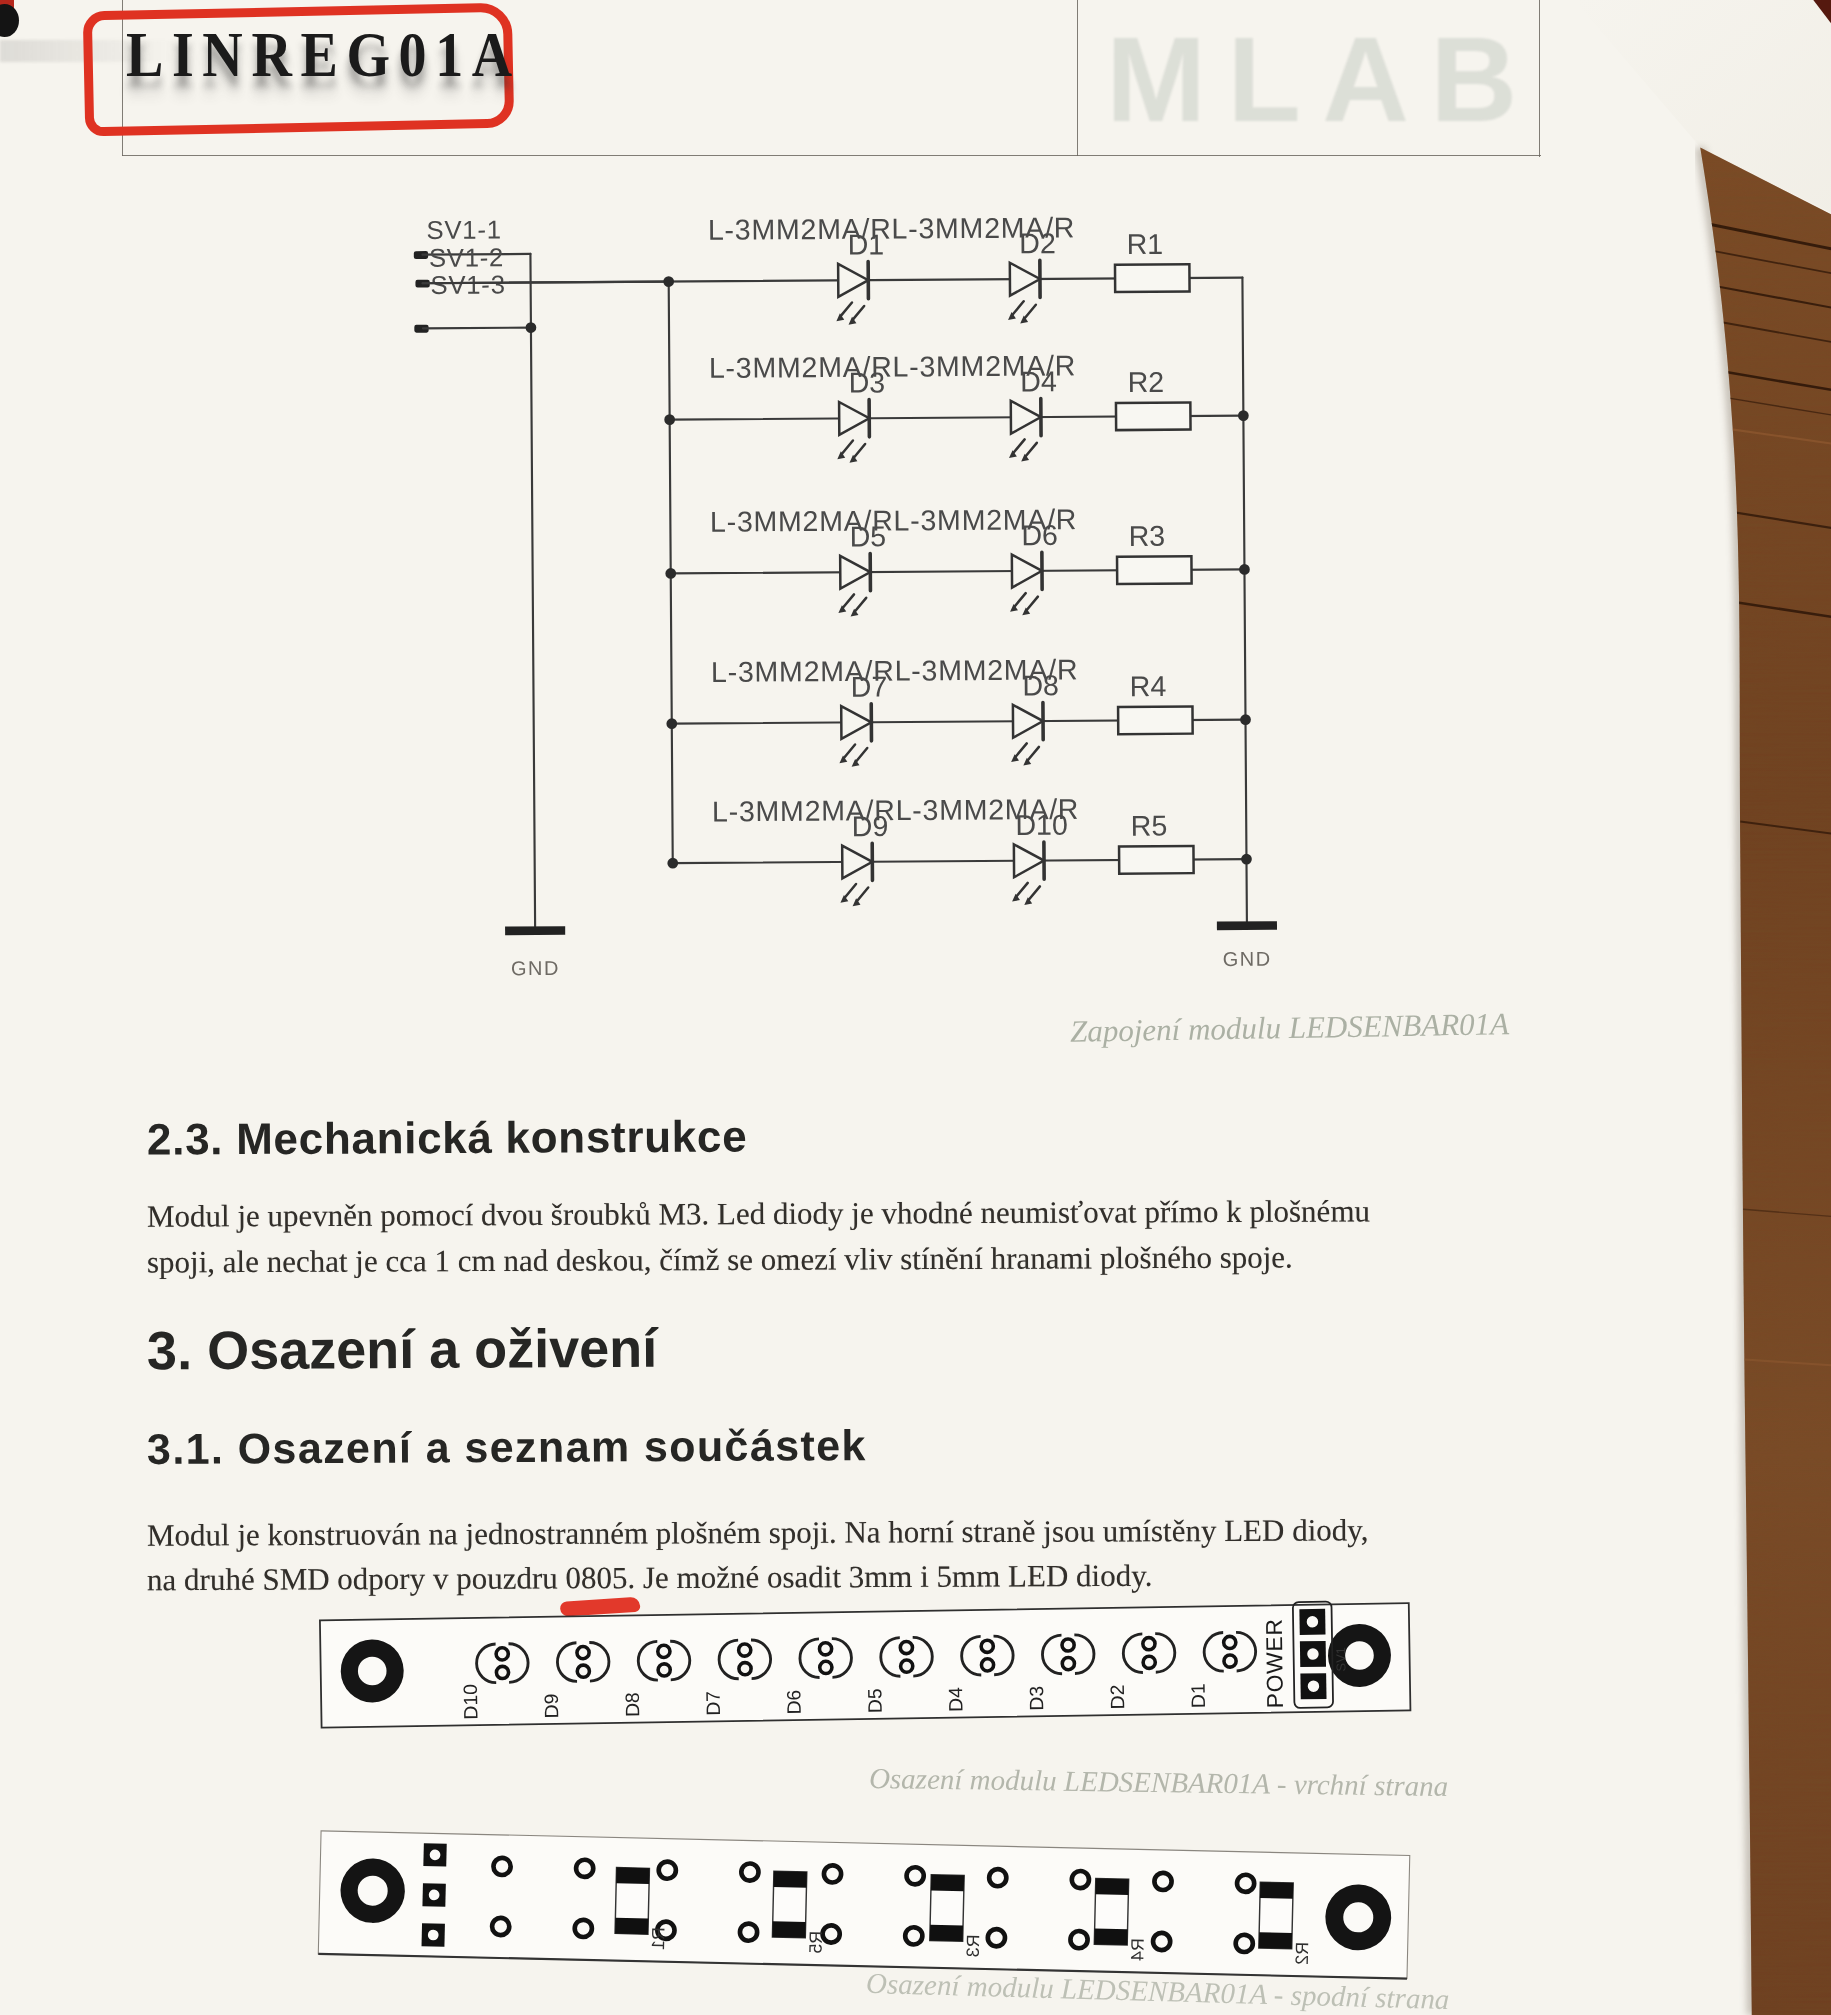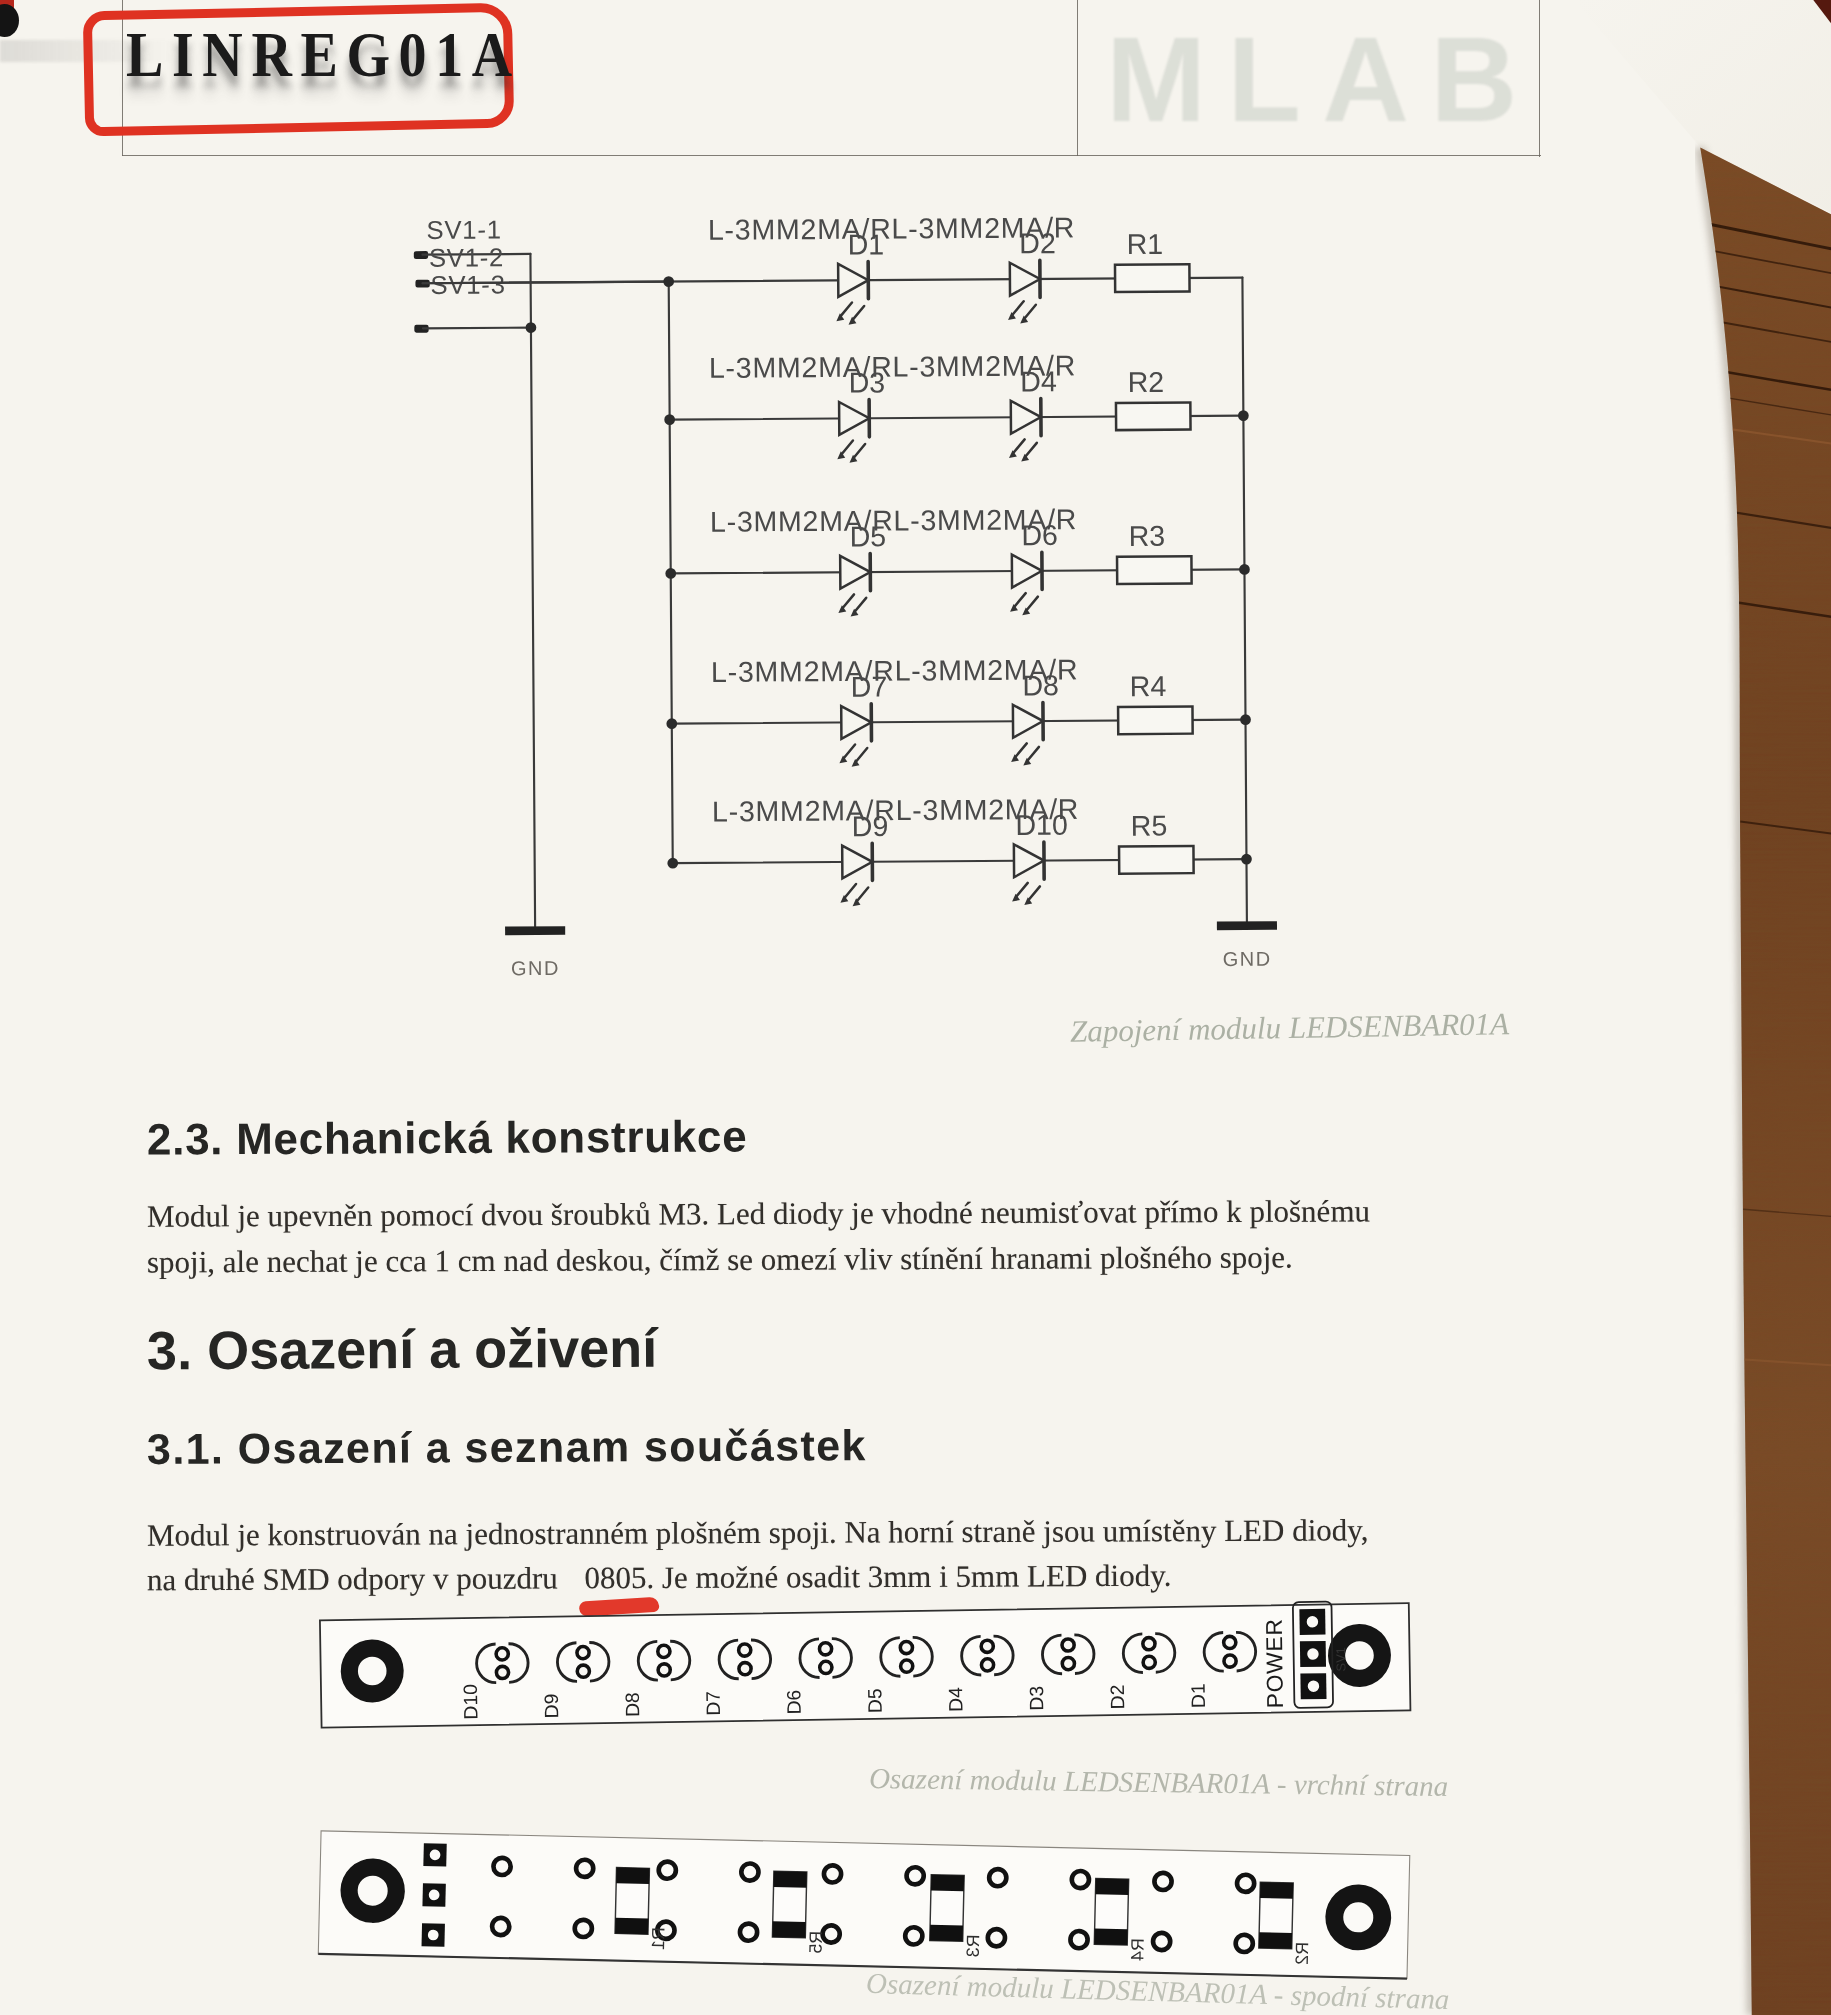--- a/index.html
+++ b/index.html
@@ -16,21 +16,21 @@
     text-shadow:0 10px 7.2px rgba(40,40,40,.35),0 17px 11.4px rgba(70,70,70,.18);}
   .watermark{left:1106px;top:10px;font-family:"Liberation Sans",sans-serif;font-weight:bold;
     font-size:120px;letter-spacing:21.5px;color:rgba(148,164,150,.26);filter:blur(1.1px);}
   
   .h-sans{font-family:"Liberation Sans",sans-serif;font-weight:bold;color:#262624;white-space:nowrap;}
   .h23{left:147px;top:1113px;font-size:44px;letter-spacing:0.7px;transform:rotate(-.3deg);}
   .h3{left:147px;top:1318px;font-size:54px;letter-spacing:0px;transform:rotate(-.3deg);}
   .h31{left:147px;top:1423px;font-size:43px;letter-spacing:1.4px;transform:rotate(-.3deg);}
   .body-line{left:147px;font-size:31px;color:#322f2b;white-space:nowrap;transform:rotate(-.25deg);
     text-shadow:0 0 0.7px rgba(50,45,40,.4);}
-  .marker-underline{position:relative;margin-left:19px;}
+  .marker-underline{position:relative;}
   .marker-underline::after{content:"";position:absolute;left:-5.7px;right:-4.3px;bottom:-18.6px;height:15px;
     background:#e2392b;border-radius:7.2px 10px 5.7px 8.6px;transform:rotate(-3.5deg);}
   
   .caption{font-family:"Liberation Serif",serif;font-style:italic;white-space:nowrap;}
   .cap1{left:1070px;top:1010px;font-size:31px;color:#99a092;opacity:.8;transform:rotate(-1deg);}
   .cap2{left:869px;top:1766px;font-size:29px;color:#a3a79b;opacity:.8;transform:rotate(.8deg);}
   .cap3{left:866px;top:1975px;font-size:29px;color:#abafa3;opacity:.75;transform:rotate(1.6deg);}
   
   .smear{left:0;top:40px;width:179px;height:21.5px;
     background:linear-gradient(to right,rgba(110,110,110,.18),rgba(110,110,110,0));filter:blur(1.4px);}

